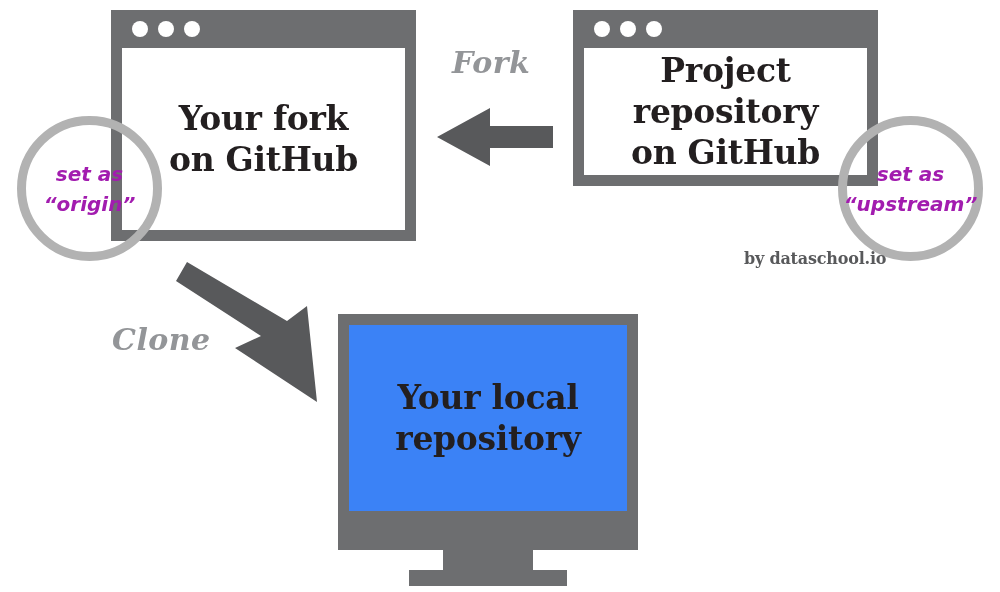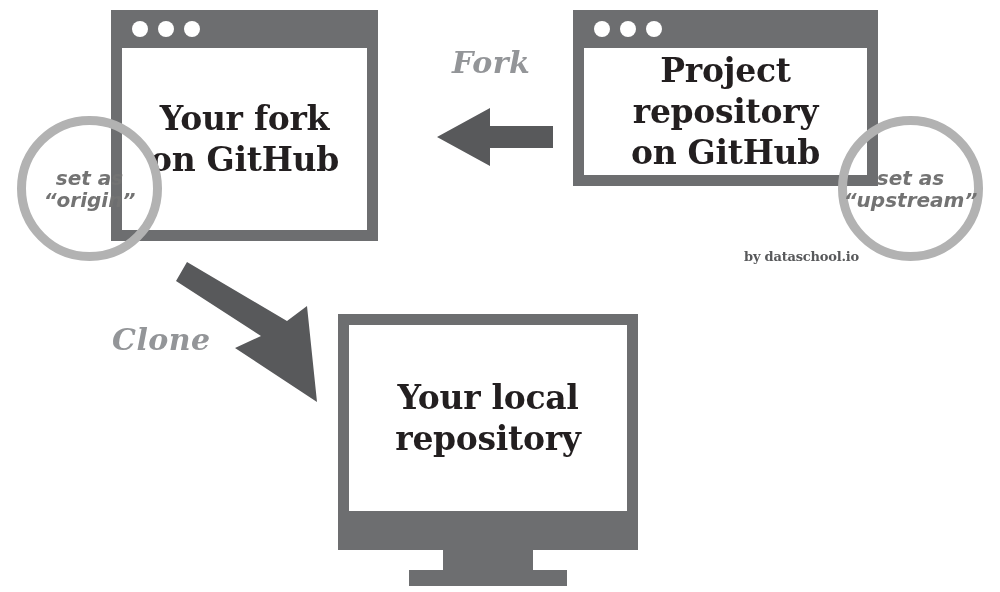--- a/index.html
+++ b/index.html
@@ -60,21 +60,21 @@
   }
 
   
   .monitor-body {
     position: absolute;
     box-sizing: border-box;
     background: #6d6e70;
     border: 11px solid #6d6e70;
   }
   .monitor-screen {
-    background: #ffffff;
+    background: #3b82f6;
     width: 100%;
     height: 100%;
     display: flex;
     align-items: center;
     justify-content: center;
   }
   .monitor-neck {
     position: absolute;
     background: #6d6e70;
   }
@@ -92,22 +92,22 @@
     background: transparent;
     display: flex;
     align-items: center;
     justify-content: center;
   }
   .annot-text {
     font-family: "DejaVu Sans", sans-serif;
     font-weight: bold;
     font-style: italic;
     font-size: 20px;
-    line-height: 22px;
-    color: #737373;
+    line-height: 30px;
+    color: #a21caf;
     text-align: center;
     white-space: pre-line;
   }
 
   
   .arrow-svg {
     position: absolute;
     overflow: visible;
   }
   .flow-label {
@@ -119,32 +119,32 @@
     color: #939598;
     letter-spacing: 0.5px;
     white-space: nowrap;
   }
 
   
   .attribution {
     position: absolute;
     font-family: "DejaVu Serif", serif;
     font-weight: bold;
-    font-size: 13px;
+    font-size: 16px;
     color: #58595b;
     letter-spacing: -0.2px;
     white-space: nowrap;
   }
 </style>
 </head>
 <body>
 
 <div id="canvas">
 
-  <div class="browser" style="left:111px; top:10px; width:267px; height:231px;">
+  <div class="browser" style="left:111px; top:10px; width:305px; height:231px;">
     <div class="browser-titlebar">
       <span class="dot"></span>
       <span class="dot"></span>
       <span class="dot"></span>
     </div>
     <div class="browser-screen">
       <div class="screen-text">Your fork
 on GitHub</div>
     </div>
   </div>

